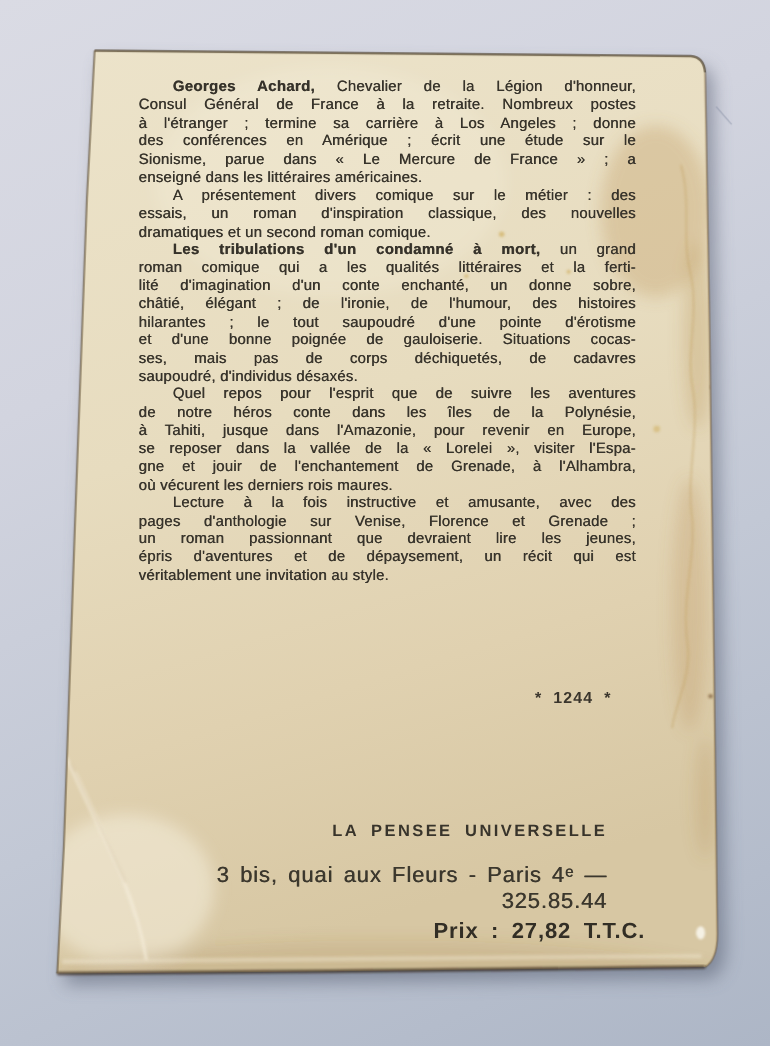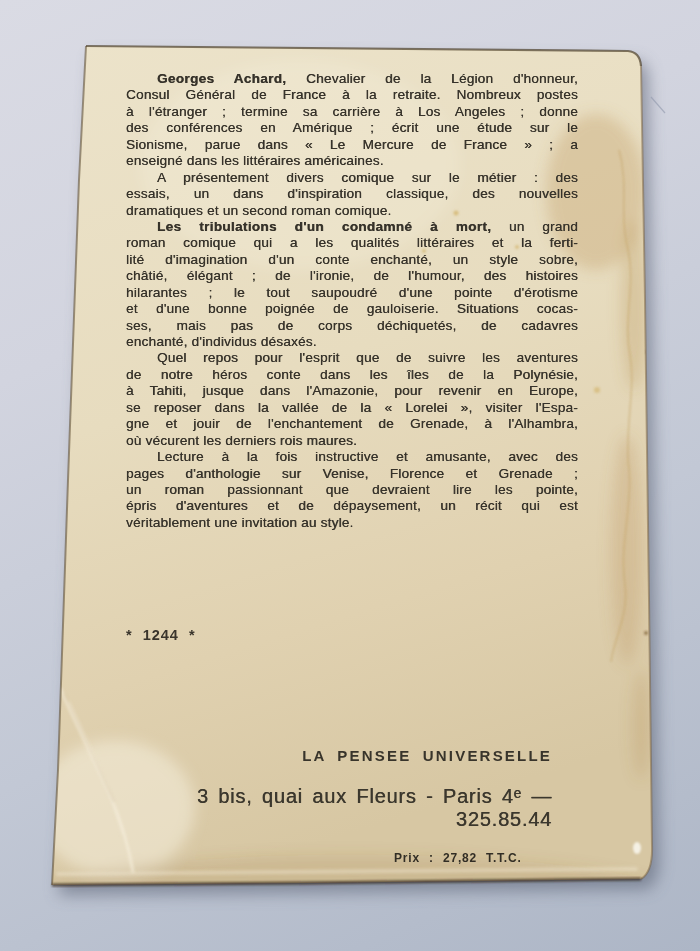--- a/index.html
+++ b/index.html
@@ -20,37 +20,37 @@
     color: #36322a; letter-spacing: 0.2px;
     text-shadow: 0.35px 0 0 rgba(54,50,42,0.85);
   }
   .bio .line { text-align: justify; text-align-last: justify; height: 16.45px; }
   .bio .line.pline-last { text-align-last: left; }
   .bio .line.indent { padding-left: 31px; }
   .bio b { font-weight: 700; letter-spacing: 0.3px; }
 
   .series {
     position: absolute; left: 126px; top: 627px; width: 430px;
-    text-align: left; font-size: 14.5px; font-weight: 700;
+    text-align: right; font-size: 14.5px; font-weight: 700;
     color: #3a352c; letter-spacing: 1px; word-spacing: 5px;
   }
   .publisher { position: absolute; left: 126px; top: 747px; width: 426px; text-align: right; }
   .pub-name {
     font-size: 15px; font-weight: 700; color: #38342b;
     letter-spacing: 2.2px; word-spacing: 5px;
   }
   .pub-address {
     margin-top: 21px; font-size: 20px; font-weight: 400; color: #3b372d;
     letter-spacing: 0.8px; word-spacing: 3px;
     text-shadow: 0.45px 0 0 rgba(59,55,45,0.9);
   }
   .price {
     position: absolute; left: 394px; top: 836px;
-    font-size: 12px; font-weight: 700; color: #322e25;
-    letter-spacing: 0.8px; word-spacing: 5px; margin-top: 15px;
+    font-size: 20px; font-weight: 700; color: #322e25;
+    letter-spacing: 0.8px; word-spacing: 5px;
   }
 </style>
 </head>
 <body>
 
 <div class="scene">
 
   <svg width="700" height="951" viewBox="0 0 700 951" aria-hidden="true">
     <defs>
       <linearGradient id="coverGrad" x1="0" y1="0" x2="0.22" y2="1">
@@ -127,39 +127,39 @@
   </svg>
 
   <div class="bio">
       <div class="line indent"><b>Georges Achard,</b><span> Chevalier de la Légion d'honneur,</span></div>
       <div class="line"><span>Consul Général de France à la retraite. Nombreux postes</span></div>
       <div class="line"><span>à l'étranger ; termine sa carrière à Los Angeles ; donne</span></div>
       <div class="line"><span>des conférences en Amérique ; écrit une étude sur le</span></div>
       <div class="line"><span>Sionisme, parue dans « Le Mercure de France » ; a</span></div>
       <div class="line pline-last"><span>enseigné dans les littéraires américaines.</span></div>
       <div class="line indent"><span>A présentement divers comique sur le métier : des</span></div>
-      <div class="line"><span>essais, un dans d'inspiration classique, des nouvelles</span></div>
+      <div class="line"><span>essais, un roman d'inspiration classique, des nouvelles</span></div>
       <div class="line pline-last"><span>dramatiques et un second roman comique.</span></div>
       <div class="line indent"><b>Les tribulations d'un condamné à mort,</b><span> un grand</span></div>
       <div class="line"><span>roman comique qui a les qualités littéraires et la ferti-</span></div>
-      <div class="line"><span>lité d'imagination d'un conte enchanté, un style sobre,</span></div>
+      <div class="line"><span>lité d'imagination d'un conte enchanté, un donne sobre,</span></div>
       <div class="line"><span>châtié, élégant ; de l'ironie, de l'humour, des histoires</span></div>
       <div class="line"><span>hilarantes ; le tout saupoudré d'une pointe d'érotisme</span></div>
       <div class="line"><span>et d'une bonne poignée de gauloiserie. Situations cocas-</span></div>
       <div class="line"><span>ses, mais pas de corps déchiquetés, de cadavres</span></div>
-      <div class="line pline-last"><span>enchanté, d'individus désaxés.</span></div>
+      <div class="line pline-last"><span>saupoudré, d'individus désaxés.</span></div>
       <div class="line indent"><span>Quel repos pour l'esprit que de suivre les aventures</span></div>
       <div class="line"><span>de notre héros conte dans les îles de la Polynésie,</span></div>
       <div class="line"><span>à Tahiti, jusque dans l'Amazonie, pour revenir en Europe,</span></div>
       <div class="line"><span>se reposer dans la vallée de la « Lorelei », visiter l'Espa-</span></div>
       <div class="line"><span>gne et jouir de l'enchantement de Grenade, à l'Alhambra,</span></div>
       <div class="line pline-last"><span>où vécurent les derniers rois maures.</span></div>
       <div class="line indent"><span>Lecture à la fois instructive et amusante, avec des</span></div>
       <div class="line"><span>pages d'anthologie sur Venise, Florence et Grenade ;</span></div>
-      <div class="line"><span>un roman passionnant que devraient lire les pointe,</span></div>
+      <div class="line"><span>un roman passionnant que devraient lire les jeunes,</span></div>
       <div class="line"><span>épris d'aventures et de dépaysement, un récit qui est</span></div>
       <div class="line pline-last"><span>véritablement une invitation au style.</span></div>
     </div>
 
   <div class="series">* 1244 *</div>
 
   <div class="publisher">
     <div class="pub-name">LA PENSEE UNIVERSELLE</div>
     <div class="pub-address">3 bis, quai aux Fleurs - Paris 4ᵉ — 325.85.44</div>
   </div>

